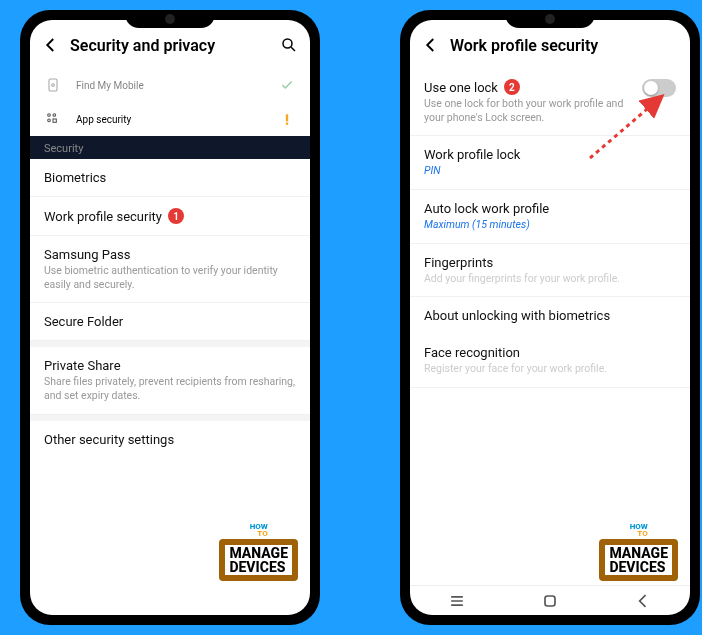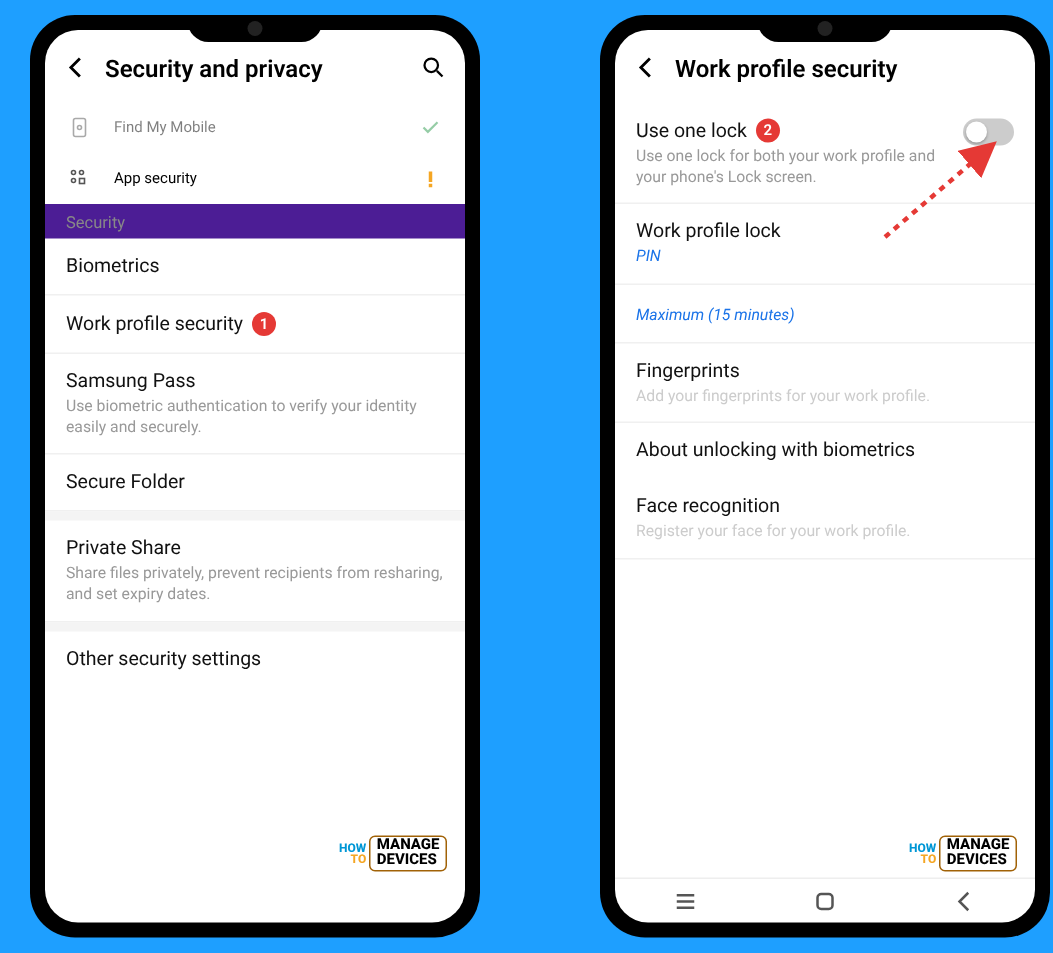--- a/index.html
+++ b/index.html
@@ -78,21 +78,21 @@
   }
   .row .icon { width: 18px; display:flex; align-items:center; justify-content:center; }
   .row .icon svg { width: 16px; height: 16px; }
   .row .label { flex: 1; font-size: 10px; }
   .row .trail { width: 18px; display:flex; align-items:center; justify-content:center; }
   .row .trail svg { width: 14px; height: 14px; }
   .section-header {
     padding: 6px 14px 4px 14px;
     font-size: 11px;
     color: #888;
-    background: #4c1d95;
+    background: #0f172a;
   }
   .item {
     padding: 11px 14px;
     border-bottom: 1px solid #f0f0f0;
   }
   .item-title { font-size: 13px; color: #111; display:flex; align-items:center; gap:6px;}
   .item-sub { font-size: 10.5px; color: #999; margin-top: 2px; line-height: 1.3; }
   .item-sub.blue { color: #1a73e8; font-style: italic; }
   .badge {
     display: inline-flex;
@@ -131,35 +131,36 @@
     border-top: 1px solid #eee;
   }
   .navbar .nb { width:20px; height:20px; display:flex; align-items:center; justify-content:center; color:#444;}
   .watermark {
     position: absolute;
     bottom: 34px; right: 12px;
     display: flex;
     align-items: center;
     gap: 2px;
     z-index: 10;
+    flex-direction: column;
   }
   .wm-how {
     font-size: 8px;
     font-weight: 800;
     line-height: 0.9;
     color: #0097d6;
     text-align: right;
   }
   .wm-how .to { color:#f5a623; }
   .wm-box {
-    border: 1px solid #a16207;
+    border: 6px solid #a16207;
     border-radius: 4px;
     padding: 1px 4px;
     font-weight: 800;
-    font-size: 10px;
+    font-size: 14px;
     line-height: 1;
     background:#fff;
   }
   .arrow {
     position: absolute;
     z-index: 9;
     pointer-events: none;
   }
   .gap { height: 6px; background:#f4f4f4; }
 </style>
@@ -303,20 +304,23 @@
       </div>
 
       <div class="item">
         <div class="item-title">
             <span>Work profile lock</span>
           </div>
         <div class="item-sub blue">PIN</div>
       </div>
 
       <div class="item">
+        <div class="item-title">
+            <span>Auto lock work profile</span>
+          </div>
         <div class="item-sub blue">Maximum (15 minutes)</div>
       </div>
 
       <div class="item">
         <div class="item-title">
             <span>Fingerprints</span>
           </div>
         <div class="item-sub" style="color:#ccc;">Add your fingerprints for your work profile.</div>
       </div>
 

